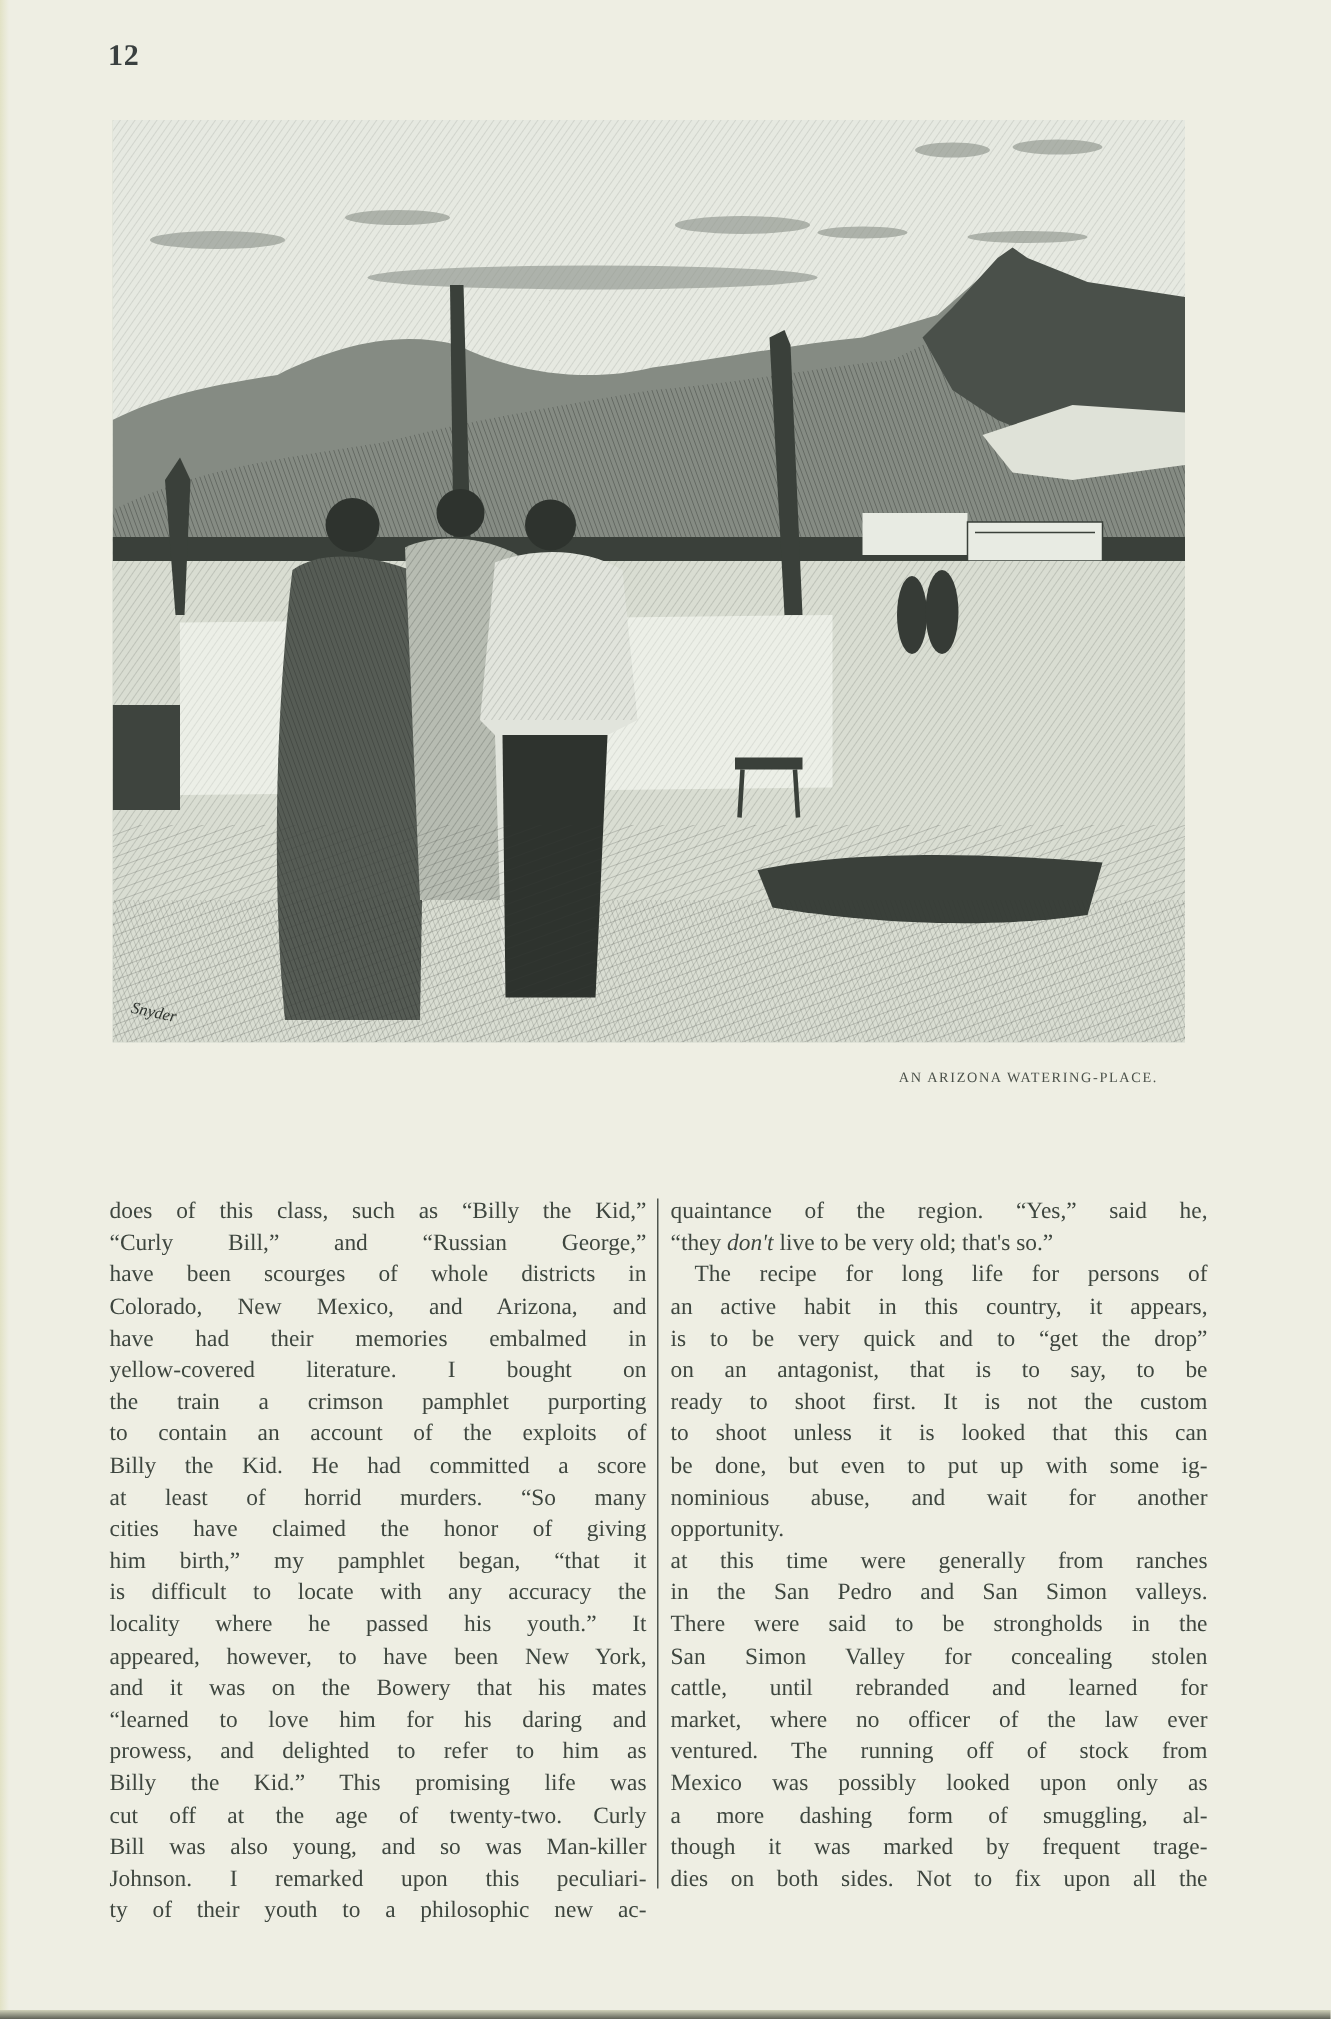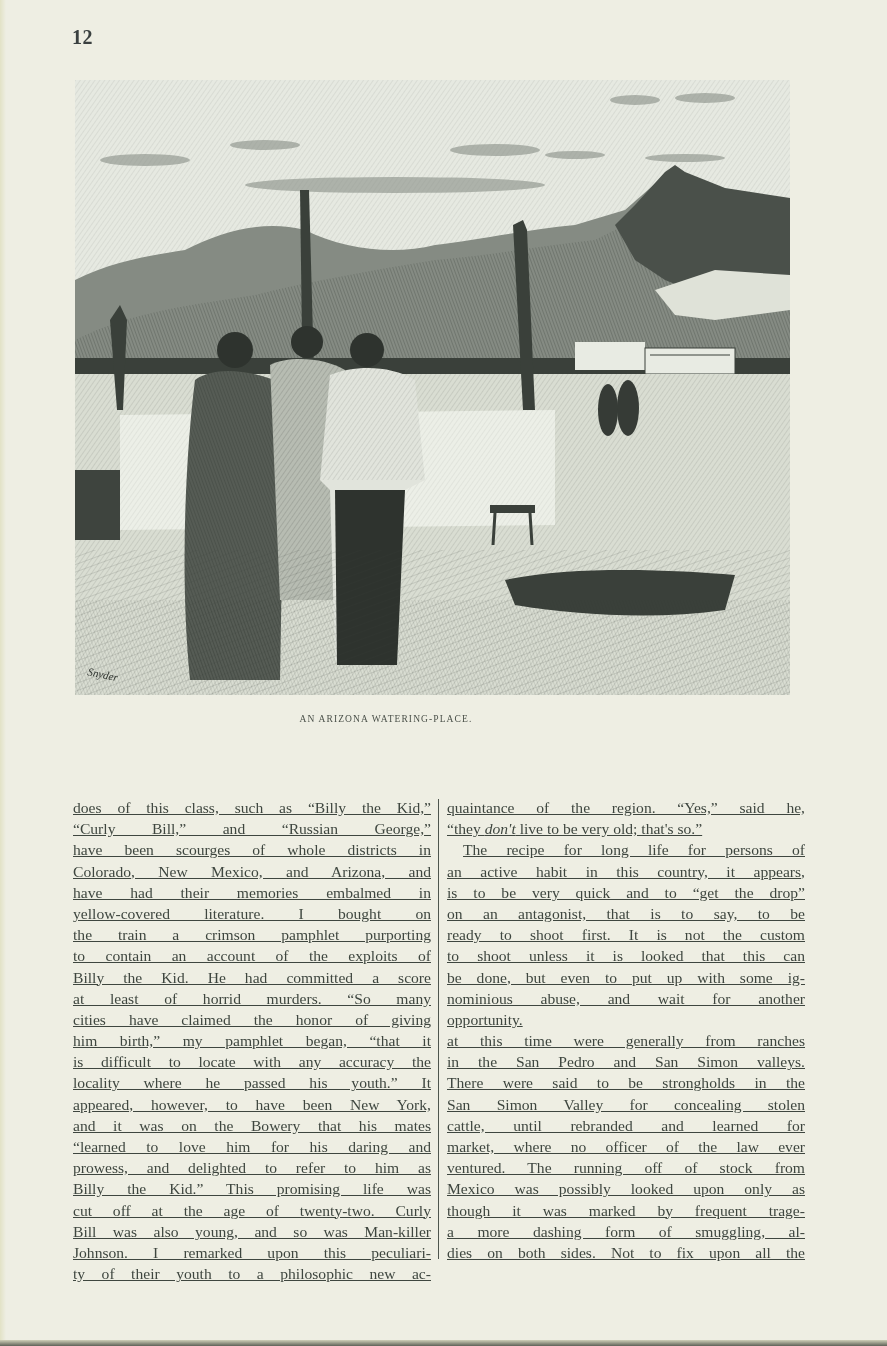--- a/index.html
+++ b/index.html
@@ -23,41 +23,41 @@
     font-size: 20px; font-weight: bold; color: #3a4040;
     letter-spacing: 0.5px;
   }
   .figure {
     position: absolute; left: 75px; top: 80px; width: 715px; height: 615px;
     overflow: hidden;
     background: #d8dcd2;
   }
   .figure svg { display: block; }
   .caption {
-    position: absolute; left: 0; top: 714px; width: 772px; text-align: center;
+    position: absolute; left: 0; top: 714px; width: 772px; text-align: right;
     font-size: 9.5px; letter-spacing: 1.1px; color: #4a5049;
     font-family: "Liberation Serif", serif;
   }
   .columns {
     position: absolute; left: 73px; top: 797px; width: 736px; height: 470px;
   }
   .col {
     position: absolute; top: 0; width: 358px;
     font-size: 15.6px; line-height: 21.2px;
     text-align: justify;
   }
   .col.left { left: 0; }
   .col.right { left: 374px; }
   .col-rule {
     position: absolute; left: 365px; top: 2px; width: 1px; height: 460px;
     background: #4e554e;
   }
   .line {
     display: block; white-space: nowrap; text-align-last: justify;
-    height: 21.2px; overflow: visible; text-decoration: underline;
+    height: 21.2px; overflow: visible;
   }
   .line.last { text-align-last: left; }
   .line.indent { text-indent: 16px; }
   .line em { font-style: italic; }
 </style>
 </head>
 <body>
 
 <div class="left-edge"></div>
 
@@ -186,19 +186,19 @@
       <span class="line">nominious abuse, and wait for another</span>
       <span class="line last">opportunity.</span>
       <span class="line">at this time were generally from ranches</span>
       <span class="line">in the San Pedro and San Simon valleys.</span>
       <span class="line">There were said to be strongholds in the</span>
       <span class="line">San Simon Valley for concealing stolen</span>
       <span class="line">cattle, until rebranded and learned for</span>
       <span class="line">market, where no officer of the law ever</span>
       <span class="line">ventured. The running off of stock from</span>
       <span class="line">Mexico was possibly looked upon only as</span>
+      <span class="line">a more dashing form of smuggling, al-</span>
       <span class="line">though it was marked by frequent trage-</span>
-      <span class="line">a more dashing form of smuggling, al-</span>
       <span class="line">dies on both sides. Not to fix upon all the</span>
     </div>
 </div>
 
 <div class="bottom-edge"></div>
 
 </body></html>

